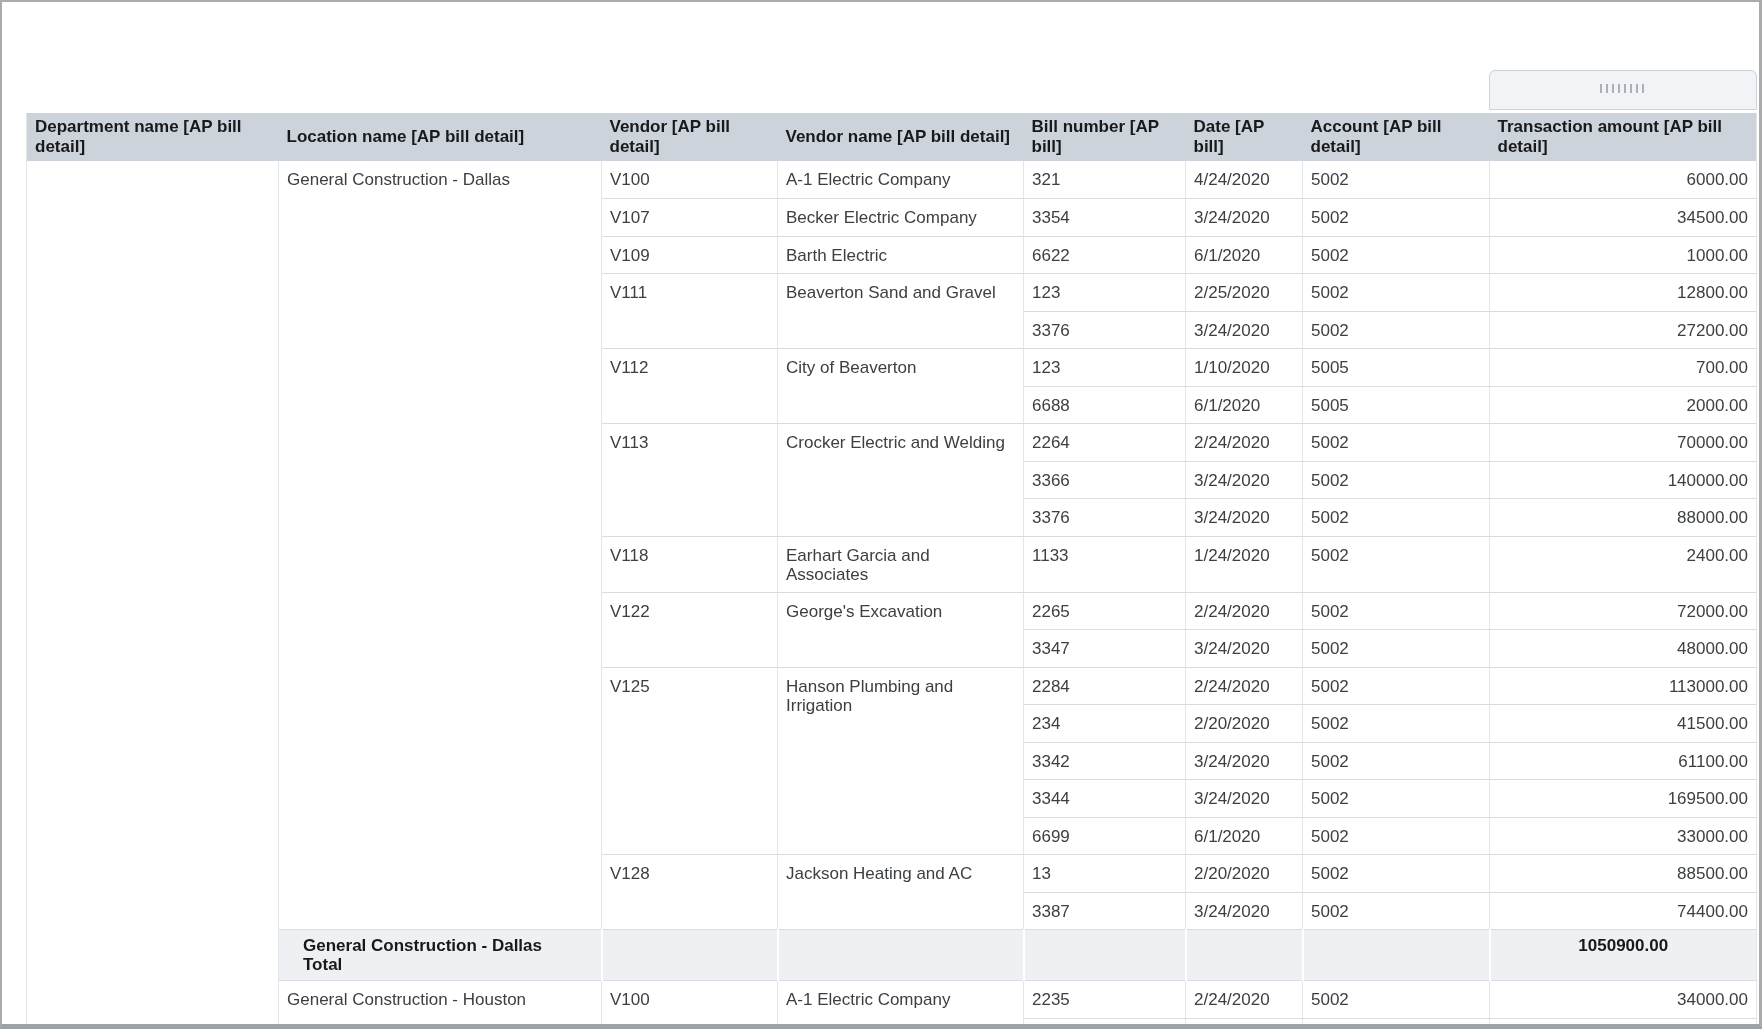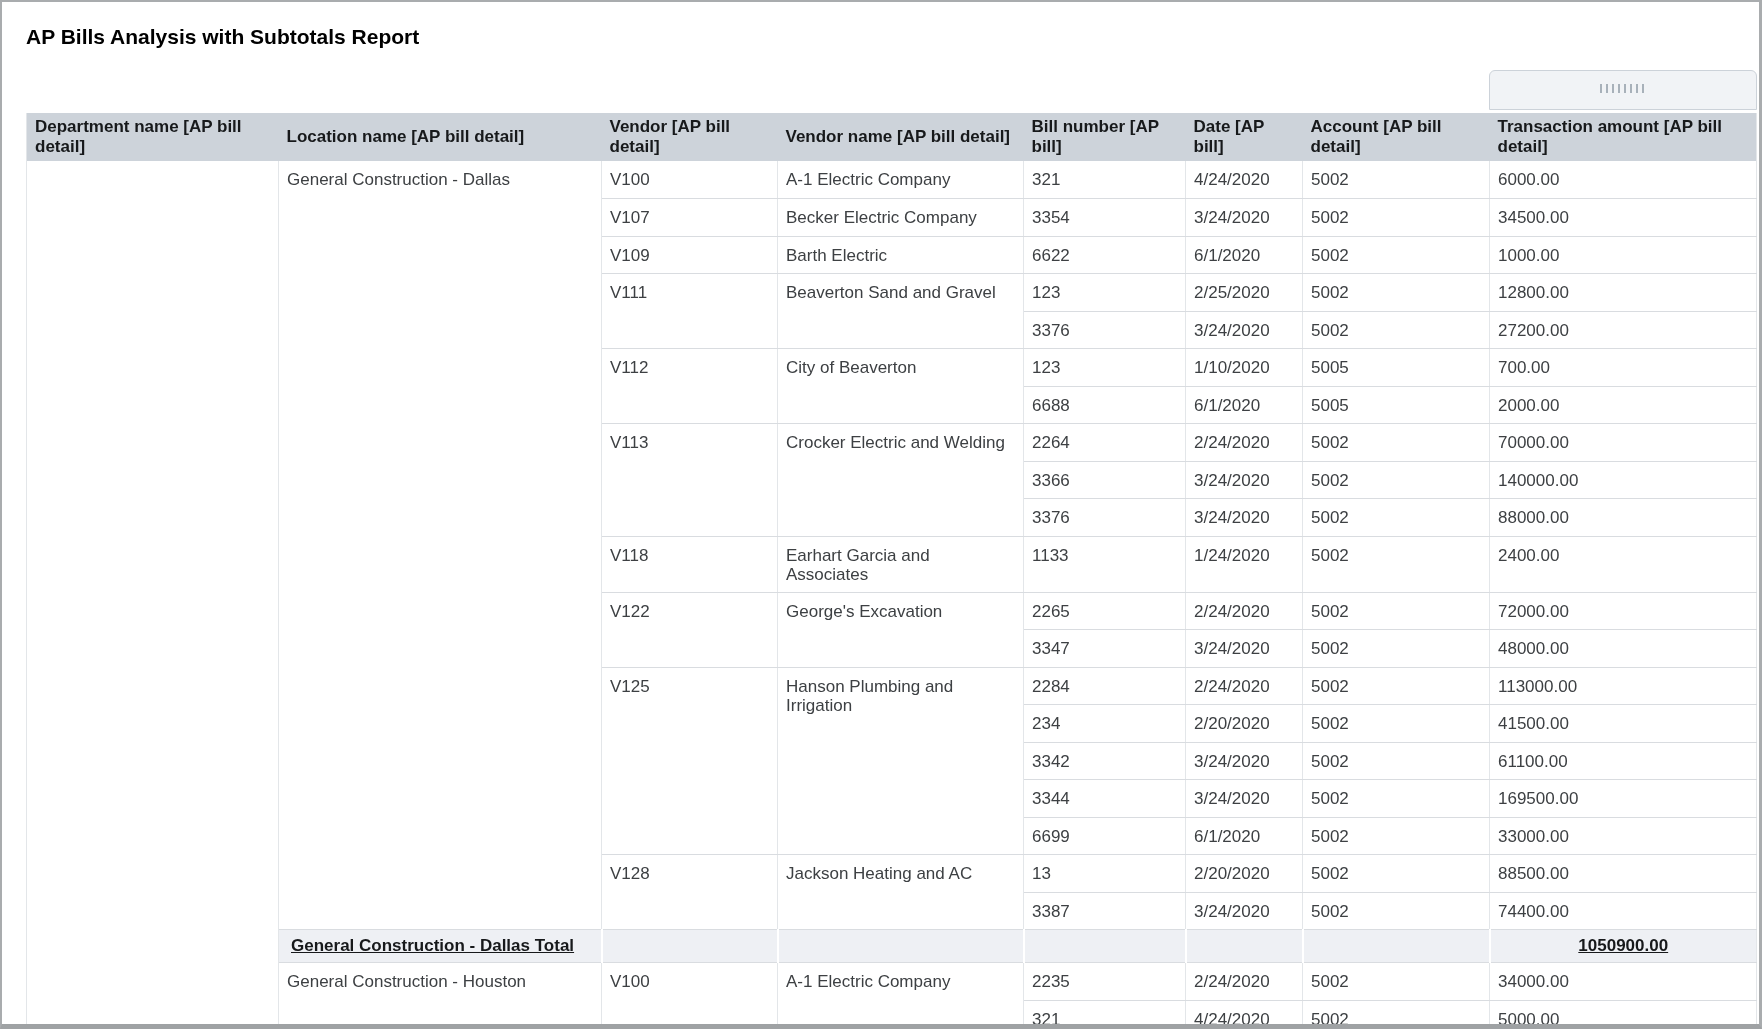--- a/index.html
+++ b/index.html
@@ -72,39 +72,37 @@
   td{
     box-sizing:border-box;
     vertical-align:top;
     padding:9px 8px 8px 8px;
     line-height:19px;
     border-right:1px solid var(--col-border);
   }
   tr.bill-row{height:37.5px;}
   td.c-loc,td.c-vendor,td.c-vname,
   td.c-bill,td.c-date,td.c-acct,td.c-amt{border-bottom:1px solid var(--row-border);}
-  td.c-amt{text-align:left;margin-top:44px;}
+  td.c-amt{text-align:right;margin-top:44px;}
   tr.subtotal-row{height:33px;}
   tr.subtotal-row td{
     background:var(--subtotal-bg);
     border-right:2px solid #ffffff;
     border-bottom:1px solid var(--row-border);
-    padding:6px 12px;
-    text-decoration:underline;
+    padding:6px 24px;
   }
   tr.subtotal-row td.s-last{border-right:1px solid var(--col-border);}
   tr.subtotal-row td.s-label{font-weight:bold;color:var(--heading-text);}
   tr.subtotal-row td.s-amount{font-weight:bold;color:var(--heading-text);text-align:center;}
 </style>
 </head>
 <body>
 
 <div class="page">
 
-  <div class="report-title">AP Bills Analysis with Subtotals Report</div>
 
   <div class="drag-tab">
     <div class="grip"></div>
   </div>
 
   <div class="table-wrap">
     <table>
       <colgroup>
           <col class="w-department">
           <col class="w-location">

